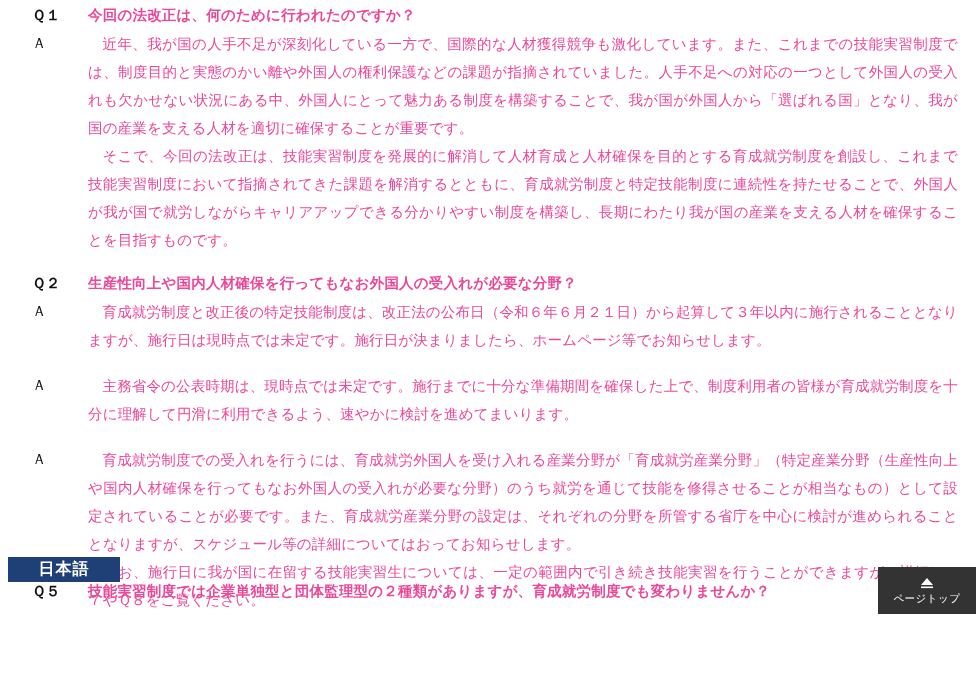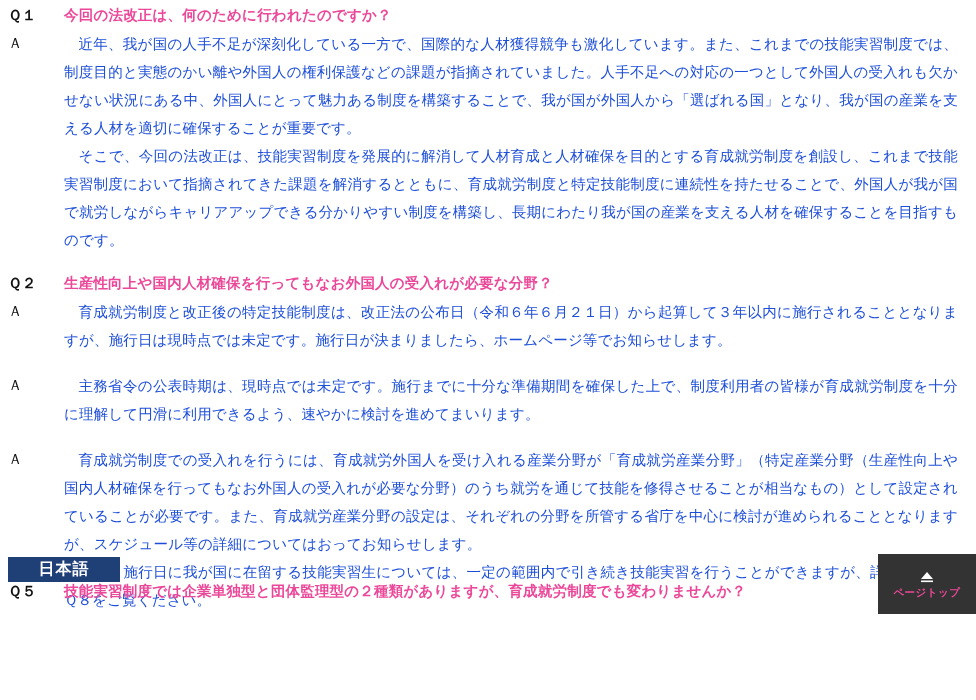--- a/index.html
+++ b/index.html
@@ -37,41 +37,42 @@
     padding: 0 8px 0 8px;
     box-sizing: border-box;
   }
   .label {
     flex: 0 0 auto;
     width: 56px;
     font-size: 14.5px;
     line-height: 26px;
     letter-spacing: 0.5px;
     color: #111111;
+    margin-left: 24px;
   }
   .label.q {
     font-weight: bold;
   }
   .label.a {
     font-weight: normal;
   }
   .q-text {
     flex: 1 1 auto;
     font-size: 14.5px;
     font-weight: bold;
     line-height: 26px;
     color: #ec4899;
     letter-spacing: 0.2px;
   }
   .a-text {
     flex: 1 1 auto;
     font-size: 14.5px;
     font-weight: normal;
     line-height: 28px;
-    color: #1d4ed8;
+    color: #ec4899;
     letter-spacing: 0.15px;
     text-align: justify;
     padding-right: 10px;
   }
   .a-text p {
     margin: 0;
     text-indent: 1em;
   }
   .gap-a {
     height: 2px;
@@ -94,30 +95,29 @@
     min-width: 112px;
     text-align: center;
     line-height: 14px;
   }
   
   .page-top {
     position: absolute;
     right: 0;
     bottom: 0;
     width: 98px;
-    height: 60px;
+    height: 47px;
     background: #333333;
-    color: #ec4899;
+    color: #ffffff;
     display: flex;
     flex-direction: column;
     align-items: center;
     justify-content: center;
     cursor: pointer;
     user-select: none;
-    font-weight: bold;
   }
   .page-top .arrow-icon {
     display: block;
     width: 14px;
     height: 12px;
     margin-bottom: 3px;
     position: relative;
   }
   .page-top .arrow-icon svg {
     display: block;

